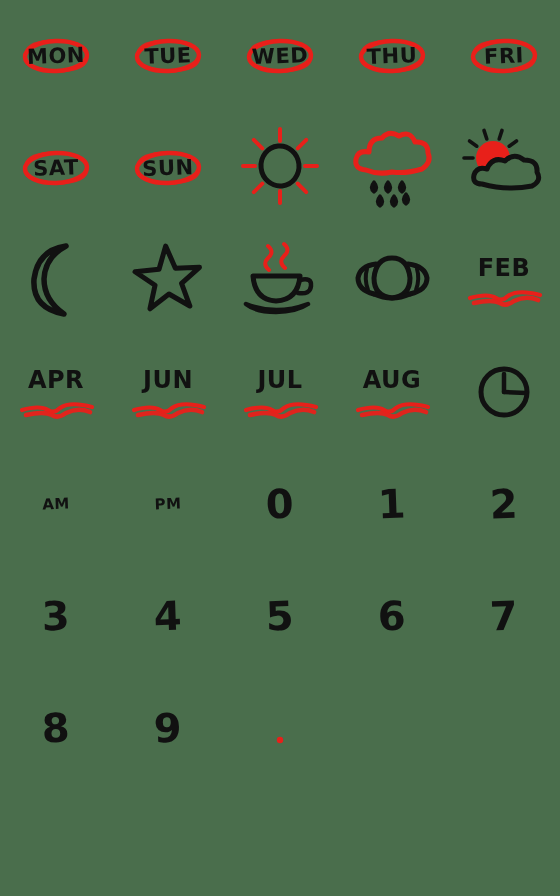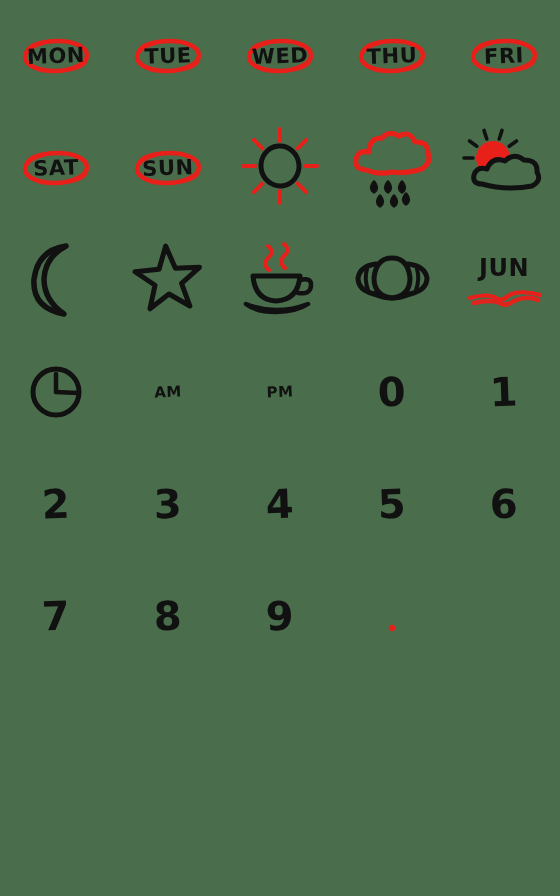--- a/index.html
+++ b/index.html
@@ -150,21 +150,49 @@
         <path d="M56 34 Q72 34 74 54 Q74 72 56 74 Q38 72 38 54 Q40 34 56 34 Z" fill="none" stroke="#111111" stroke-width="5" stroke-linejoin="round"></path>
         <path d="M40 40 Q24 42 22 54 Q22 66 38 70" fill="none" stroke="#111111" stroke-width="5" stroke-linecap="round"></path>
         <path d="M72 40 Q89 42 91 54 Q91 66 74 70" fill="none" stroke="#111111" stroke-width="5" stroke-linecap="round"></path>
         <path d="M31 45 Q28 55 32 66" fill="none" stroke="#111111" stroke-width="4" stroke-linecap="round"></path>
         <path d="M81 45 Q84 55 80 66" fill="none" stroke="#111111" stroke-width="4" stroke-linecap="round"></path>
         <path d="M38 70 Q56 78 74 70" fill="none" stroke="#111111" stroke-width="5" stroke-linecap="round"></path>
       </svg>
     </div>
     <div class="cell">
       <svg width="112" height="84" viewBox="0 0 112 84" class="">
+        <text x="56" y="38" text-anchor="middle" class="hand" fill="#111111" font-size="24" font-weight="700">FEB</text>
+        <path d="M22 60 Q40 55 48 60 Q54 64 60 58 Q70 51 92 57" fill="none" stroke="#e8201a" stroke-width="4.2" stroke-linecap="round"></path>
+        <path d="M26 65 Q44 61 52 65 Q58 69 66 63 Q78 57 90 62" fill="none" stroke="#e8201a" stroke-width="4.6" stroke-linecap="round" opacity="0.95"></path>
+      </svg>
+    </div>
+    <div class="cell">
+      <svg width="112" height="84" viewBox="0 0 112 84" class="">
+        <text x="56" y="38" text-anchor="middle" class="hand" fill="#111111" font-size="24" font-weight="700">APR</text>
+        <path d="M22 60 Q40 55 48 60 Q54 64 60 58 Q70 51 92 57" fill="none" stroke="#e8201a" stroke-width="4.2" stroke-linecap="round"></path>
+        <path d="M26 65 Q44 61 52 65 Q58 69 66 63 Q78 57 90 62" fill="none" stroke="#e8201a" stroke-width="4.6" stroke-linecap="round" opacity="0.95"></path>
+      </svg>
+    </div>
+    <div class="cell">
+      <svg width="112" height="84" viewBox="0 0 112 84" class="">
         <text x="56" y="38" text-anchor="middle" class="hand" fill="#111111" font-size="24" font-weight="700">JUN</text>
+        <path d="M22 60 Q40 55 48 60 Q54 64 60 58 Q70 51 92 57" fill="none" stroke="#e8201a" stroke-width="4.2" stroke-linecap="round"></path>
+        <path d="M26 65 Q44 61 52 65 Q58 69 66 63 Q78 57 90 62" fill="none" stroke="#e8201a" stroke-width="4.6" stroke-linecap="round" opacity="0.95"></path>
+      </svg>
+    </div>
+    <div class="cell">
+      <svg width="112" height="84" viewBox="0 0 112 84" class="">
+        <text x="56" y="38" text-anchor="middle" class="hand" fill="#111111" font-size="24" font-weight="700">JUL</text>
+        <path d="M22 60 Q40 55 48 60 Q54 64 60 58 Q70 51 92 57" fill="none" stroke="#e8201a" stroke-width="4.2" stroke-linecap="round"></path>
+        <path d="M26 65 Q44 61 52 65 Q58 69 66 63 Q78 57 90 62" fill="none" stroke="#e8201a" stroke-width="4.6" stroke-linecap="round" opacity="0.95"></path>
+      </svg>
+    </div>
+    <div class="cell">
+      <svg width="112" height="84" viewBox="0 0 112 84" class="">
+        <text x="56" y="38" text-anchor="middle" class="hand" fill="#111111" font-size="24" font-weight="700">AUG</text>
         <path d="M22 60 Q40 55 48 60 Q54 64 60 58 Q70 51 92 57" fill="none" stroke="#e8201a" stroke-width="4.2" stroke-linecap="round"></path>
         <path d="M26 65 Q44 61 52 65 Q58 69 66 63 Q78 57 90 62" fill="none" stroke="#e8201a" stroke-width="4.6" stroke-linecap="round" opacity="0.95"></path>
       </svg>
     </div>
     <div class="cell">
       <svg width="112" height="112" viewBox="0 0 112 112" class="">
         <circle cx="56" cy="56" r="23" fill="none" stroke="#111111" stroke-width="5"></circle>
         <line x1="56" y1="56" x2="56" y2="38" stroke="#111111" stroke-width="4.5" stroke-linecap="round"></line>
         <line x1="56" y1="56" x2="78" y2="57" stroke="#111111" stroke-width="4.5" stroke-linecap="round"></line>
       </svg>

